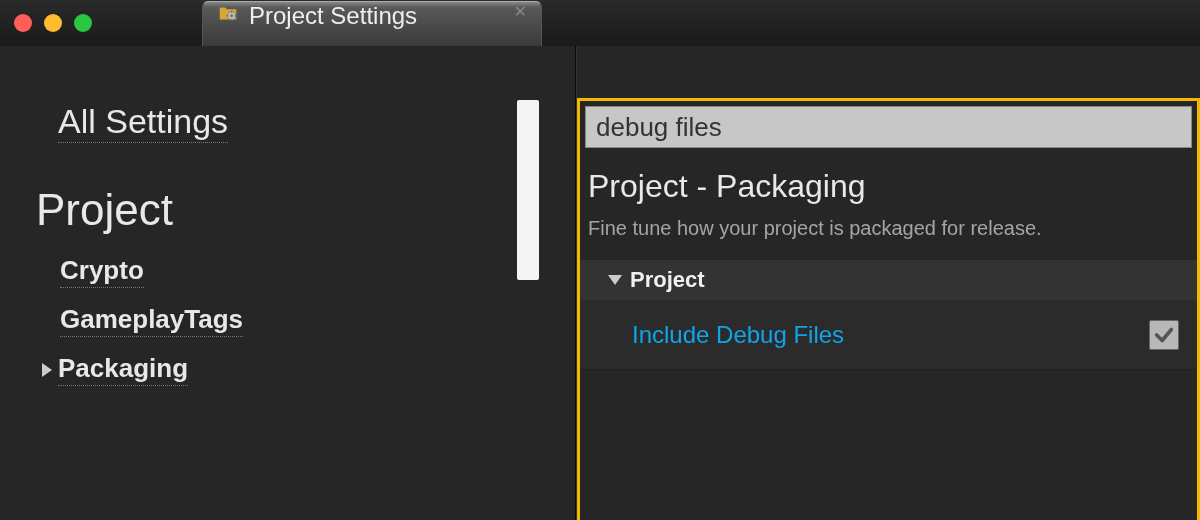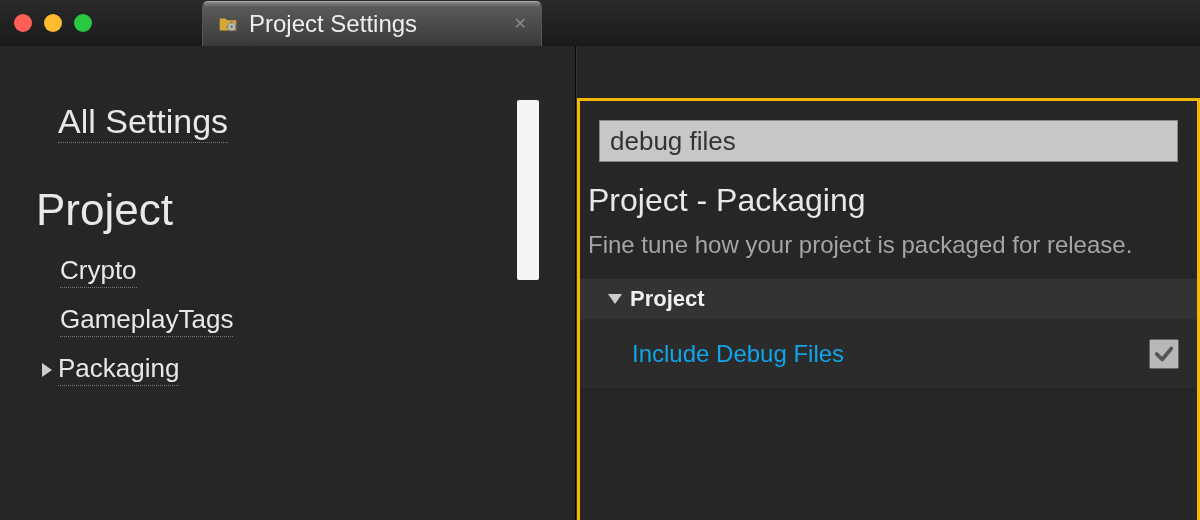--- a/index.html
+++ b/index.html
@@ -34,21 +34,20 @@
     }
     .tl-red { background: #ff5f57; }
     .tl-yellow { background: #febc2e; }
     .tl-green { background: #28c840; }
     .tab {
       margin-left: 110px;
       background: linear-gradient(to bottom, #888 0%, #595959 12%, #3a3a3a 100%);
       height: 45px;
       padding: 0 24px 0 14px;
       display: flex;
-      align-items: center;
       gap: 10px;
       border-top-left-radius: 6px;
       border-top-right-radius: 6px;
       position: relative;
       min-width: 340px;
       border-top: 1px solid #aaa;
       border-left: 1px solid #555;
       border-right: 1px solid #555;
     }
     .tab::before, .tab::after {
@@ -102,21 +101,21 @@
     .section-heading {
       color: #e8e8e8;
       font-size: 44px;
       font-weight: 300;
       margin-top: 42px;
       margin-bottom: 20px;
     }
     .category-item {
       color: #e8e8e8;
       font-size: 26px;
-      font-weight: 400;
+      font-weight: 700;
       border-bottom: 1px dotted #777;
       display: inline-block;
       padding-bottom: 1px;
       cursor: pointer;
     }
     .category-wrap {
       margin-left: 24px;
       margin-bottom: 16px;
       display: flex;
       align-items: center;
@@ -161,21 +160,21 @@
       top: 52px;
       left: 0;
       right: 0;
       bottom: 0;
       border: 3px solid #f5b800;
       border-bottom: none;
       padding: 0;
     }
     .search-wrap {
       background: #c7c7c7;
-      margin: 19px;
+      margin: 5px;
       height: 42px;
       display: flex;
       align-items: center;
       padding: 0 10px;
       border: 1px solid #888;
     }
     .search-input {
       background: transparent;
       border: none;
       outline: none;
@@ -186,21 +185,21 @@
       font-weight: 300;
     }
     .page-heading {
       color: #e8e8e8;
       font-size: 32px;
       font-weight: 300;
       margin: 20px 0 12px 8px;
     }
     .page-subtext {
       color: #a5a5a5;
-      font-size: 24px;
+      font-size: 20px;
       font-weight: 300;
       margin: 0 0 20px 8px;
     }
     .group-header {
       background: #333333;
       height: 40px;
       display: flex;
       align-items: center;
       padding-left: 28px;
       gap: 8px;

